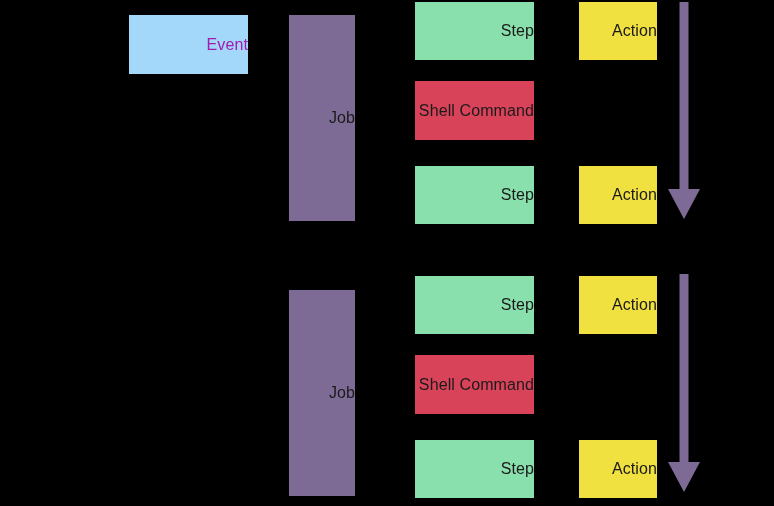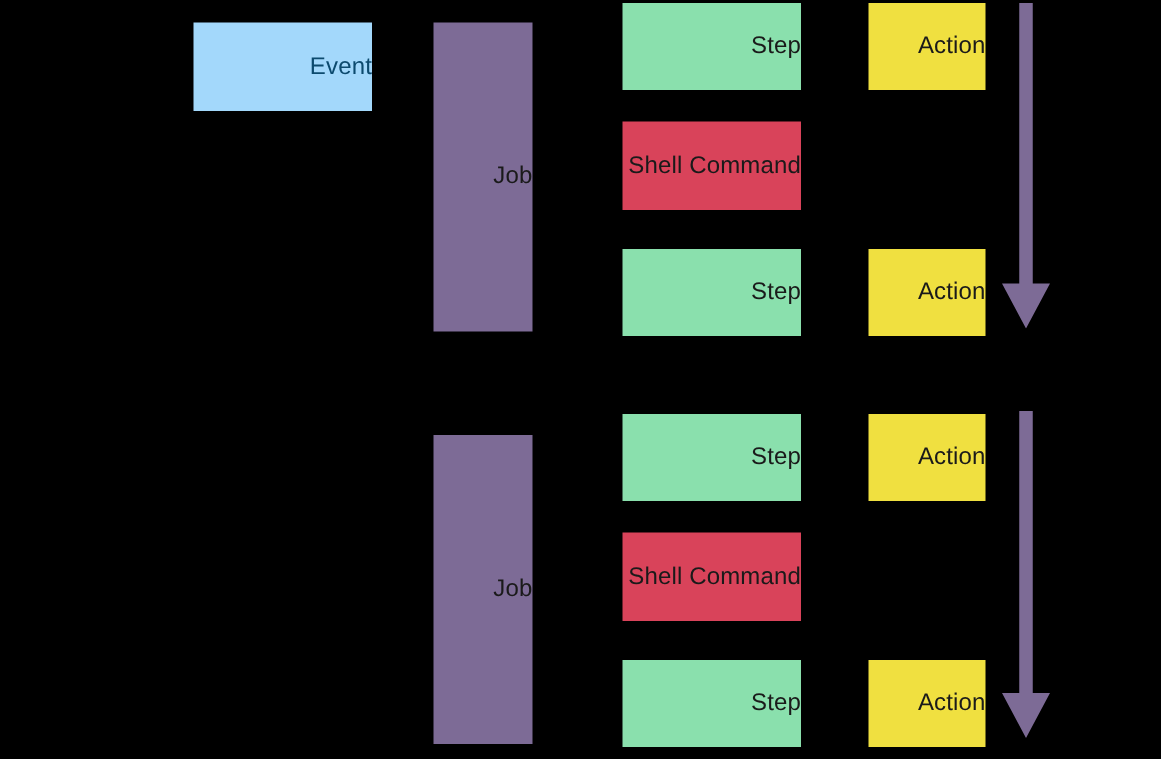--- a/index.html
+++ b/index.html
@@ -37,21 +37,21 @@
     position: absolute;
   }
   .arrow svg {
     display: block;
   }
 </style>
 </head>
 <body>
 
 <div id="canvas" style="background: rgb(0, 0, 0);">
-    <div class="node" style="left: 129px; top: 15px; width: 119px; height: 59px; background: rgb(163, 216, 251); color: #0c4a6e;">
+    <div class="node" style="left: 129px; top: 15px; width: 119px; height: 59px; background: rgb(163, 216, 251); color: #a21caf;">
       <span class="node-label">Event</span>
     </div>
     <div class="node" style="left: 289px; top: 15px; width: 66px; height: 206px; background: rgb(125, 107, 150); color: rgb(26, 26, 26);">
       <span class="node-label">Job</span>
     </div>
     <div class="node" style="left: 415px; top: 2px; width: 119px; height: 58px; background: rgb(138, 224, 173); color: rgb(26, 26, 26);">
       <span class="node-label">Step</span>
     </div>
     <div class="node" style="left: 579px; top: 2px; width: 78px; height: 58px; background: rgb(240, 224, 64); color: rgb(26, 26, 26);">
       <span class="node-label">Action</span>

